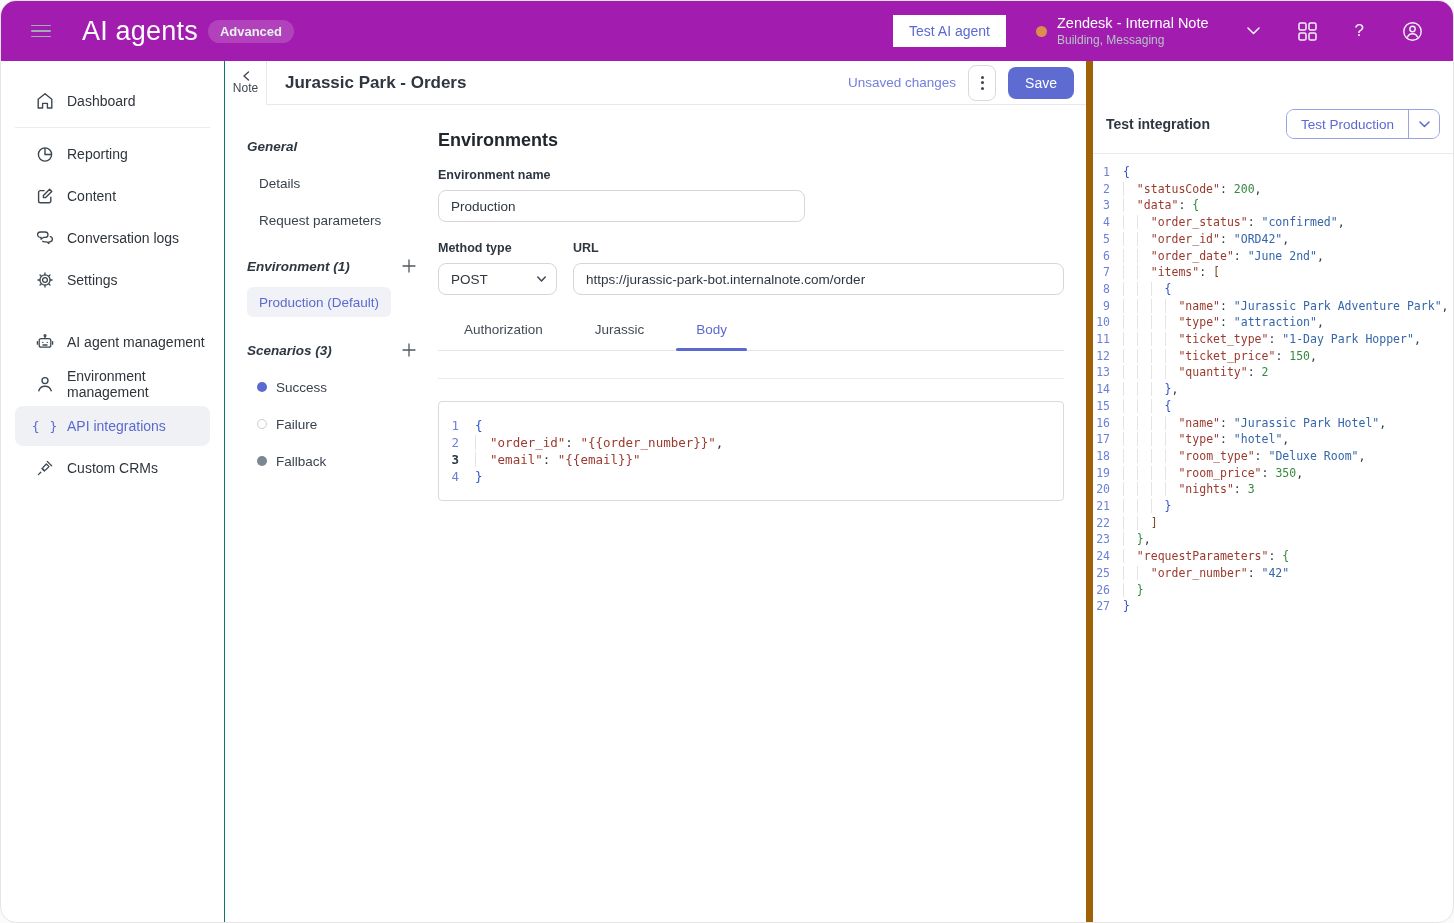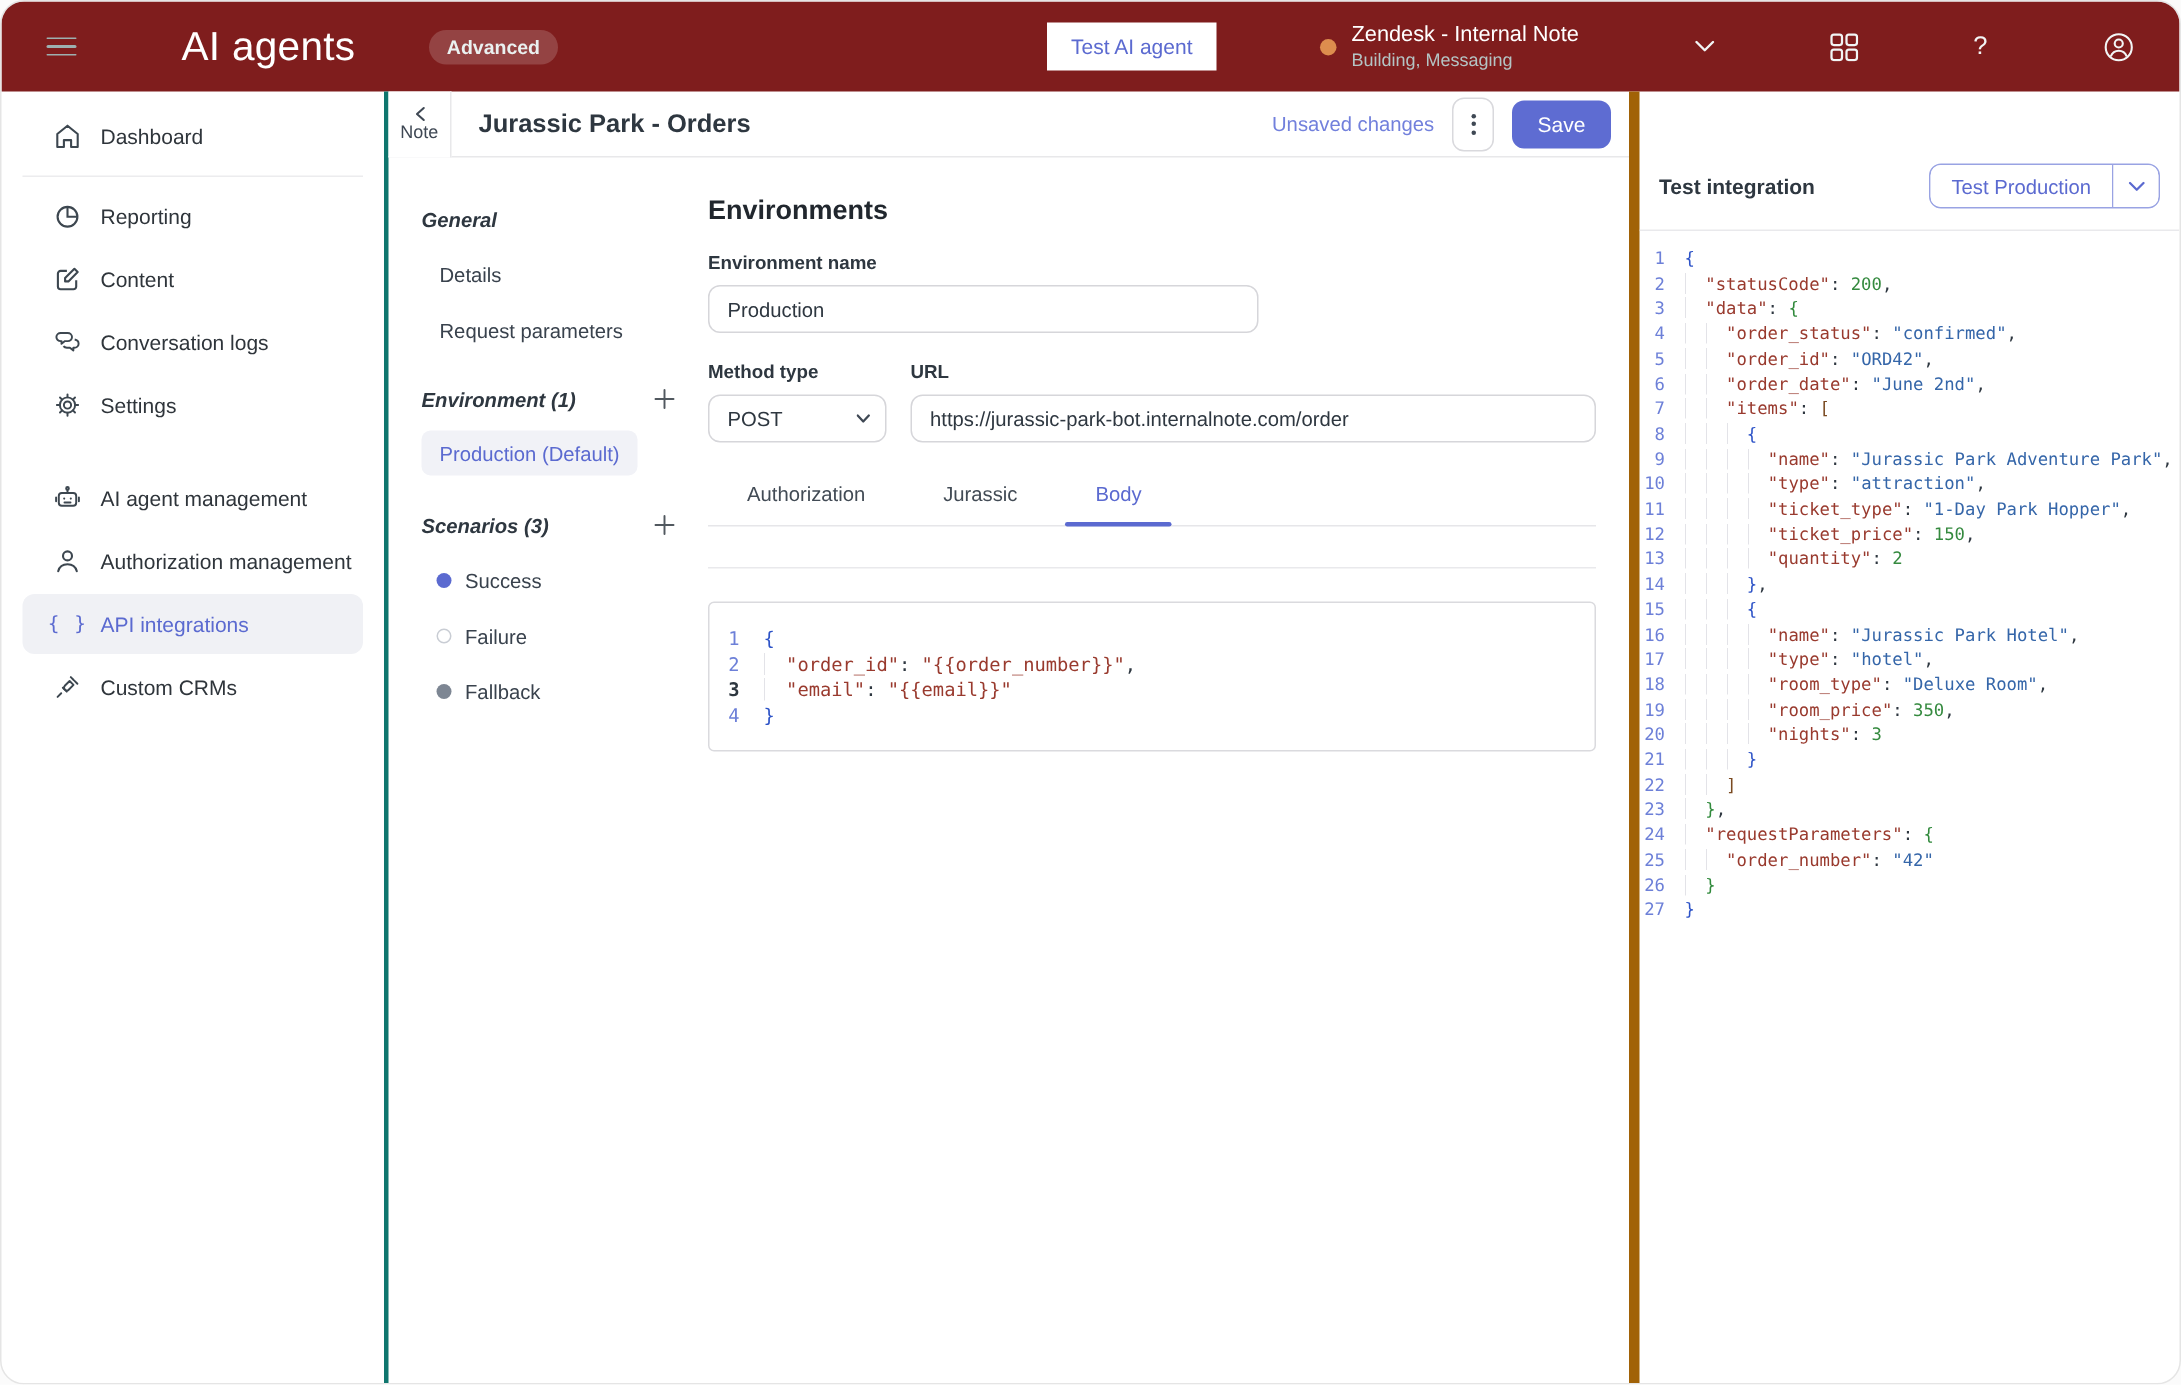--- a/index.html
+++ b/index.html
@@ -23,21 +23,21 @@
   .org-name { font-size:14.5px; font-weight:500; color:#fff; }
   .org-sub { font-size:12px; color:#b4c4c4; margin-top:2px; }
   .top-icon { margin-left:38px; display:flex; align-items:center; color:#f2f5f5; cursor:pointer; }
   .q-glyph { font-size:17px; font-weight:500; color:#f2f5f5; }
   .topbar .last { margin-right:30px; }
 
   
   .main-row { flex:1; display:flex; min-height:0; }
 
   
-  .sidebar { width:258px; flex:none; border-right:3px solid #0f766e; padding-top:8px; }
+  .sidebar { width:224px; flex:none; border-right:1px solid #0f766e; padding-top:18px; }
   .side-item { height:40px; display:flex; align-items:center; gap:12px; padding-left:20px;
                margin:2px 14px; border-radius:8px; font-size:14px; color:#2f353b; cursor:pointer; }
   .side-item .s-icon { width:20px; height:20px; flex:none; display:flex; align-items:center; justify-content:center;
                        color:#3d4750; font-weight:500; }
   .side-item.active { background:#f0f1f5; color:#5b6ad0; }
   .side-item.active .s-icon { color:#5b6ad0; }
   .side-divider { height:1px; background:#ececee; margin:6px 14px; }
   .side-gap { height:18px; }
   .braces-glyph { font-size:13px; letter-spacing:1px; font-family:"DejaVu Sans Mono",monospace; }
 
@@ -119,21 +119,21 @@
                  background:#fff; color:#5b6ad0; cursor:pointer; }
   .json-view { flex:1; overflow:hidden; padding-top:10px; font-family:"DejaVu Sans Mono", monospace;
                font-size:11.5px; line-height:16.7px; }
   .json-view .ln { width:30px; padding-right:13px; }
 </style>
 </head>
 <body>
 
 <div class="window">
 
-  <header class="topbar" style="background: #7f1d1d; gap: 39px;">
+  <header class="topbar" style="background: #a21caf;">
     <div class="hamburger">
         <span></span>
         <span></span>
         <span></span>
       </div>
     <div class="app-title">AI agents</div>
     <span class="badge">Advanced</span>
     <div class="top-spacer"></div>
     <button class="test-agent-btn">Test AI agent</button>
     <div class="org-block">
@@ -229,21 +229,21 @@
           </span>
           <span>AI agent management</span>
         </div>
         <div class="side-item">
           <span class="s-icon">
             <svg width="20" height="20" viewBox="0 0 20 20" fill="none" stroke="currentColor" stroke-width="1.4">
               <circle cx="10" cy="6.6" r="3"></circle>
               <path d="M3.8 16.8c.8-3 3-4.6 6.2-4.6s5.4 1.6 6.2 4.6" stroke-linecap="round"></path>
             </svg>
           </span>
-          <span>Authorization management</span>
+          <span>Environment management</span>
         </div>
         <div class="side-item active">
           <span class="s-icon">
             <span class="braces-glyph">{ }</span>
           </span>
           <span>API integrations</span>
         </div>
         <div class="side-item">
           <span class="s-icon">
             <svg width="20" height="20" viewBox="0 0 20 20" fill="none" stroke="currentColor" stroke-width="1.3" stroke-linecap="round" stroke-linejoin="round">

